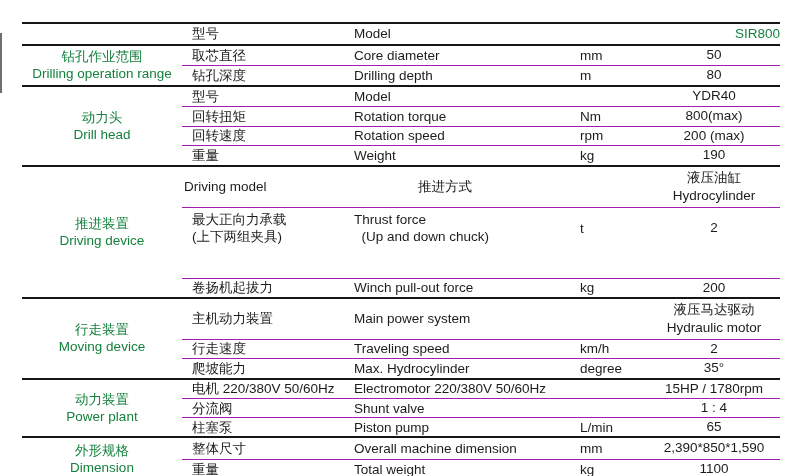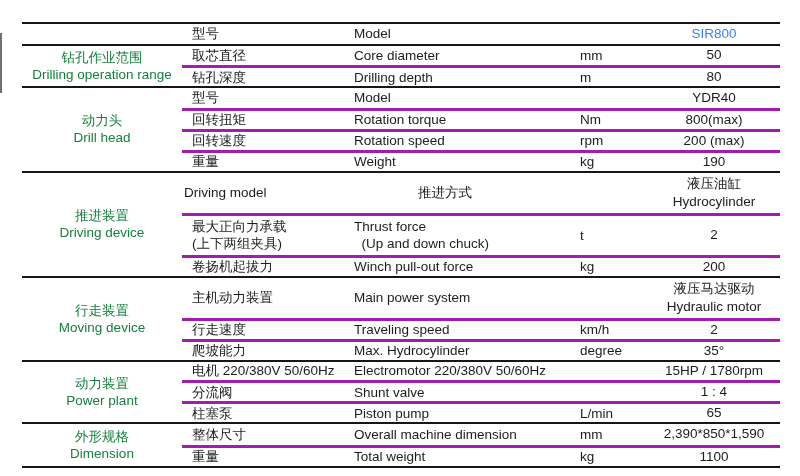--- a/index.html
+++ b/index.html
@@ -13,35 +13,35 @@
                 border-bottom:2px solid #161616; font-size:13.5px; }
 
   .section { display:flex; border-top:2px solid #161616; }
 
   .cat { width:160px; flex:0 0 160px; display:flex; flex-direction:column;
          justify-content:center; align-items:center; text-align:center;
          color:#15803d; line-height:20px; }
 
   .rows { flex:1; display:flex; flex-direction:column; }
   .row { display:flex; align-items:center; min-height:19.5px; }
-  .row + .row { border-top:3px solid #a21caf; }
+  .row + .row { border-top:1px solid #a21caf; }
 
   .row-dbl   { min-height:40px; }
   .row-dbl2  { min-height:42px; }
-  .row-short { min-height:15.5px; }
+  .row-short { min-height:15.5px;margin-top:29px; }
   .row-pp    { min-height:18.5px; }
   .row-dim   { min-height:20.5px; }
 
   .cell { white-space:pre-line; line-height:17px; }
   .cn   { width:170px; flex:0 0 170px; padding-left:10px; }
   .en   { width:226px; flex:0 0 226px; padding-left:2px; }
   .unit { width:70px;  flex:0 0 70px;  padding-left:2px; }
   .val  { flex:1; text-align:center; line-height:18px; }
 
-  .blue { color:#3b82f6; }
+  .blue { color:#15803d;text-align:right; }
 </style>
 </head>
 <body>
 
 <div class="page">
   <div class="edge-artifact"></div>
 
   <div class="spec-table">
 
     <div class="section">

